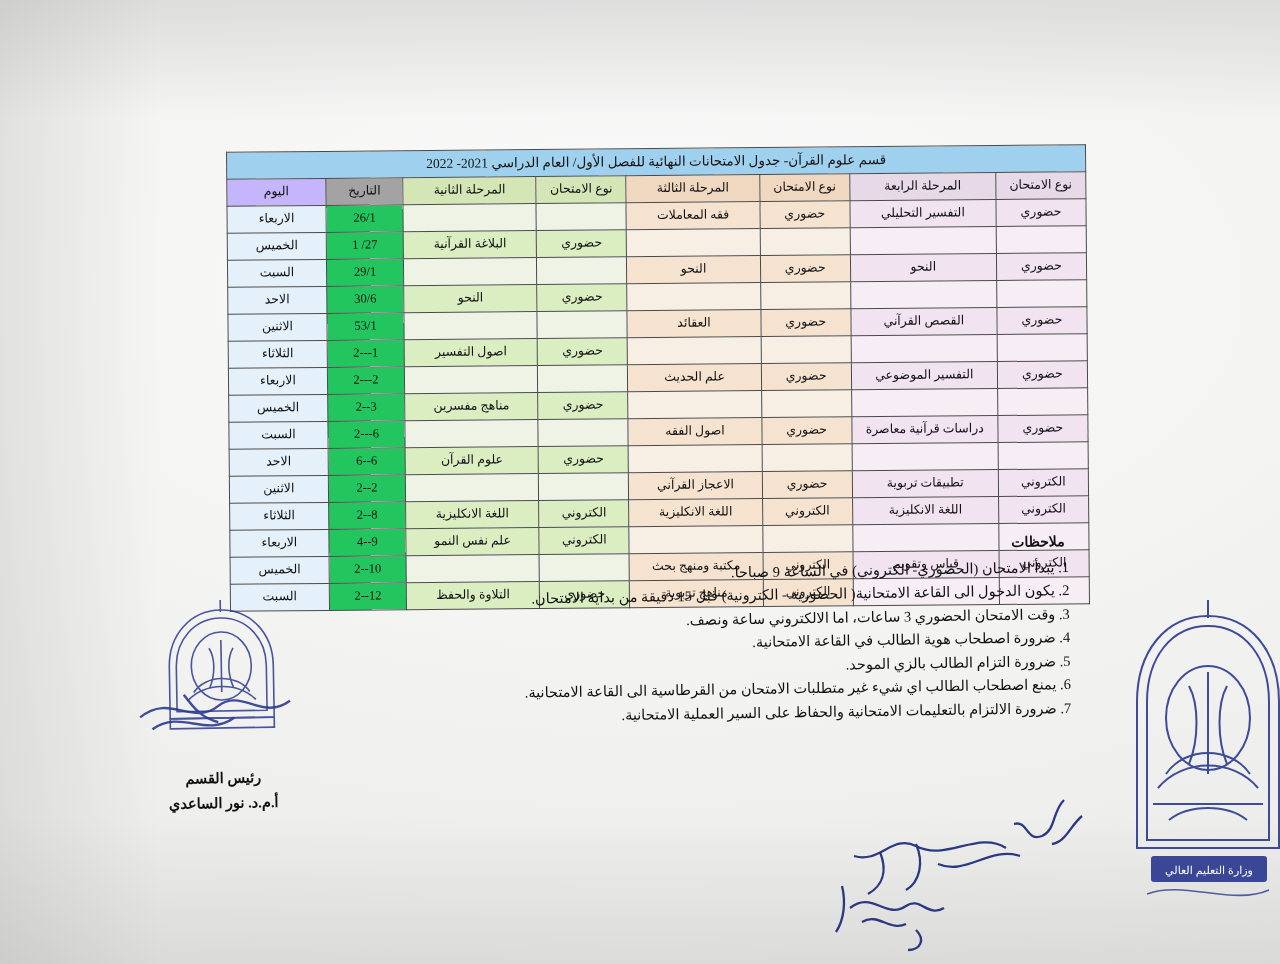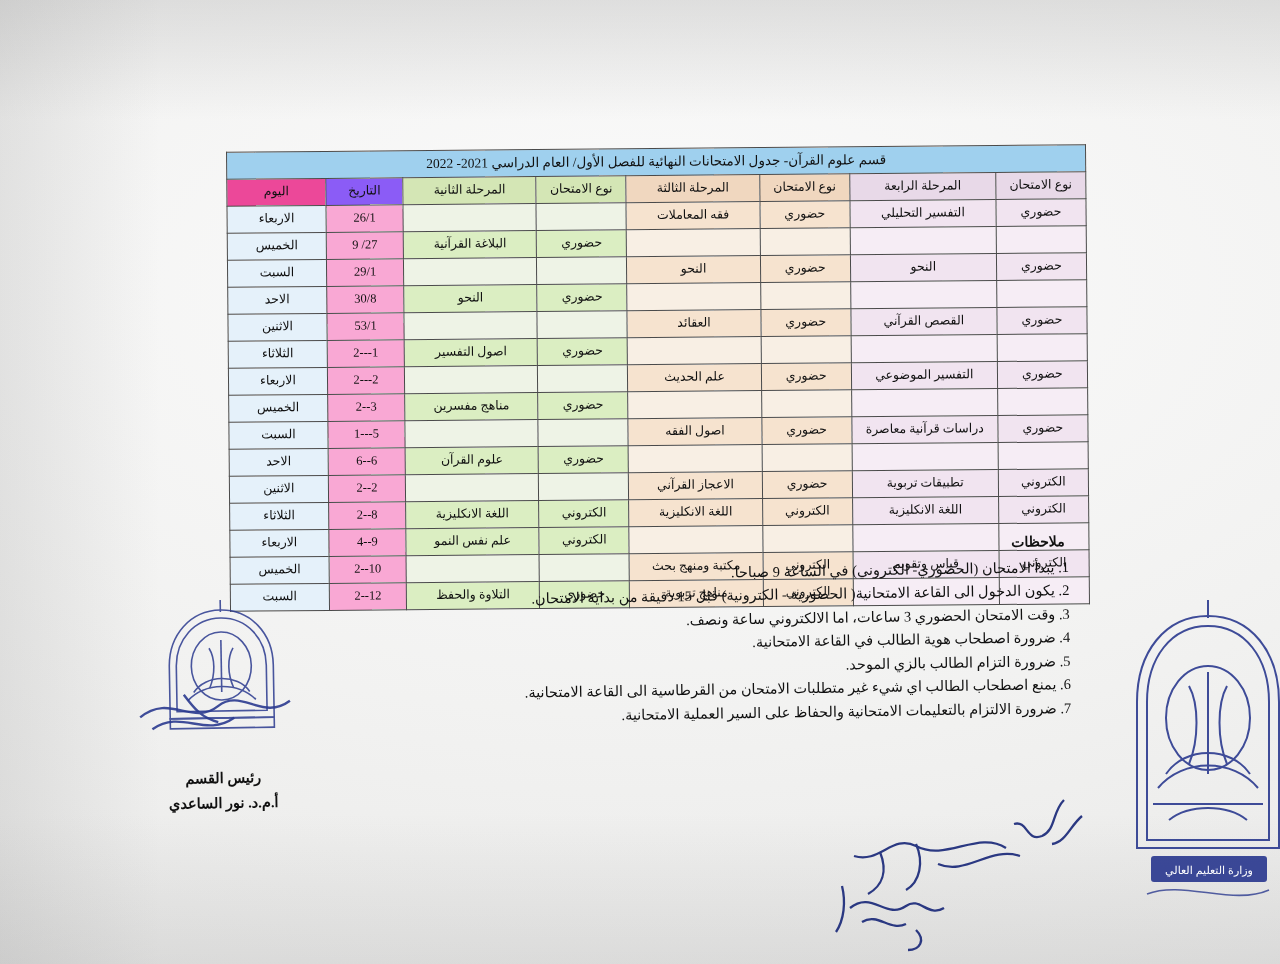--- a/index.html
+++ b/index.html
@@ -66,31 +66,31 @@
     white-space: nowrap;
     overflow: hidden;
   }
   .title-cell {
     background: #9fd0ee;
     font-size: 13.5px;
     font-weight: bold;
     height: 28px;
     letter-spacing: 0;
   }
-  .hdr-day      { background: #ec4899; }
-  .hdr-date     { background: #8b5cf6; }
+  .hdr-day      { background: #c4b5fd; }
+  .hdr-date     { background: #a3a3a3; }
   .hdr-s2       { background: #d4e6b5; }
   .hdr-t2       { background: #d4e6b5; }
   .hdr-s3       { background: #f0d7bf; }
   .hdr-t3       { background: #f0d7bf; }
   .hdr-s4       { background: #e8d9e8; }
   .hdr-t4       { background: #e8d9e8; }
 
   .c-day   { background: #e5f1fa; }
-  .c-date  { background: #f9a8d4; }
+  .c-date  { background: #22c55e; }
   .c-s2    { background: #dbeec2; }
   .c-t2    { background: #dbeec2; }
   .c-s3    { background: #f6e3cf; }
   .c-t3    { background: #f6e3cf; }
   .c-s4    { background: #f1e4f0; }
   .c-t4    { background: #f1e4f0; }
   .c-blank { background: #eef3e6; }
   .c-blank3{ background: #f8efe4; }
   .c-blank4{ background: #f6edf5; }
 
@@ -216,41 +216,41 @@
           <td class="c-date">26/1</td>
           <td class="c-day">الاربعاء</td>
         </tr>
         <tr>
           <td class="c-blank4"></td>
           <td class="c-blank4"></td>
           <td class="c-blank3"></td>
           <td class="c-blank3"></td>
           <td class="c-t2">حضوري</td>
           <td class="c-s2">البلاغة القرآنية</td>
-          <td class="c-date">27/ 9</td>
+          <td class="c-date">27/ 1</td>
           <td class="c-day">الخميس</td>
         </tr>
         <tr>
           <td class="c-t4">حضوري</td>
           <td class="c-s4">النحو</td>
           <td class="c-t3">حضوري</td>
           <td class="c-s3">النحو</td>
           <td class="c-blank"></td>
           <td class="c-blank"></td>
           <td class="c-date">29/1</td>
           <td class="c-day">السبت</td>
         </tr>
         <tr>
           <td class="c-blank4"></td>
           <td class="c-blank4"></td>
           <td class="c-blank3"></td>
           <td class="c-blank3"></td>
           <td class="c-t2">حضوري</td>
           <td class="c-s2">النحو</td>
-          <td class="c-date">30/8</td>
+          <td class="c-date">30/6</td>
           <td class="c-day">الاحد</td>
         </tr>
         <tr>
           <td class="c-t4">حضوري</td>
           <td class="c-s4">القصص القرآني</td>
           <td class="c-t3">حضوري</td>
           <td class="c-s3">العقائد</td>
           <td class="c-blank"></td>
           <td class="c-blank"></td>
           <td class="c-date">53/1</td>
@@ -286,21 +286,21 @@
           <td class="c-date">3--2</td>
           <td class="c-day">الخميس</td>
         </tr>
         <tr>
           <td class="c-t4">حضوري</td>
           <td class="c-s4">دراسات قرآنية معاصرة</td>
           <td class="c-t3">حضوري</td>
           <td class="c-s3">اصول الفقه</td>
           <td class="c-blank"></td>
           <td class="c-blank"></td>
-          <td class="c-date">5---1</td>
+          <td class="c-date">6---2</td>
           <td class="c-day">السبت</td>
         </tr>
         <tr>
           <td class="c-blank4"></td>
           <td class="c-blank4"></td>
           <td class="c-blank3"></td>
           <td class="c-blank3"></td>
           <td class="c-t2">حضوري</td>
           <td class="c-s2">علوم القرآن</td>
           <td class="c-date">6--6</td>

